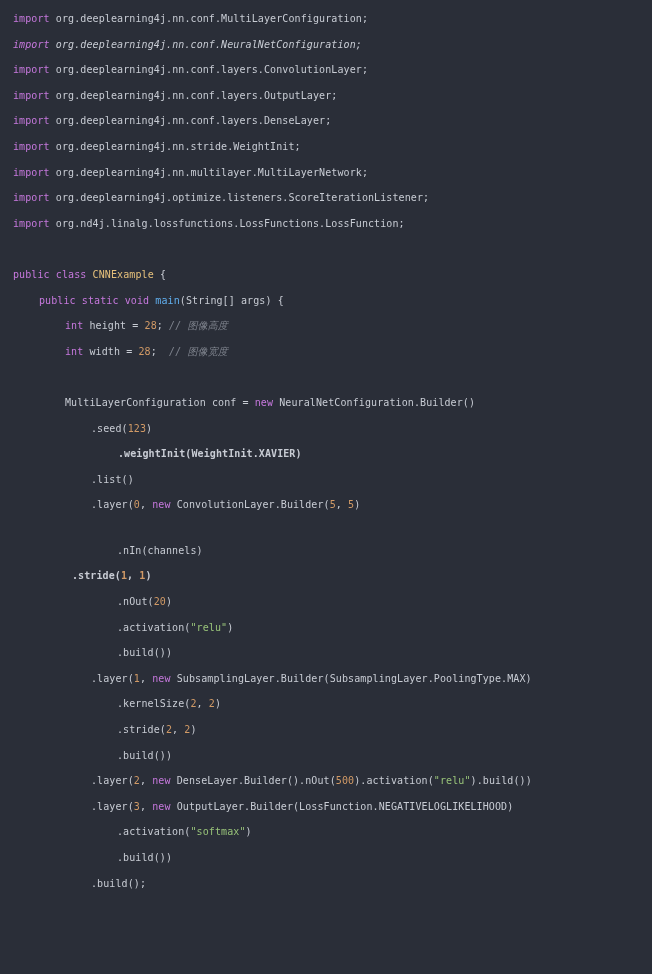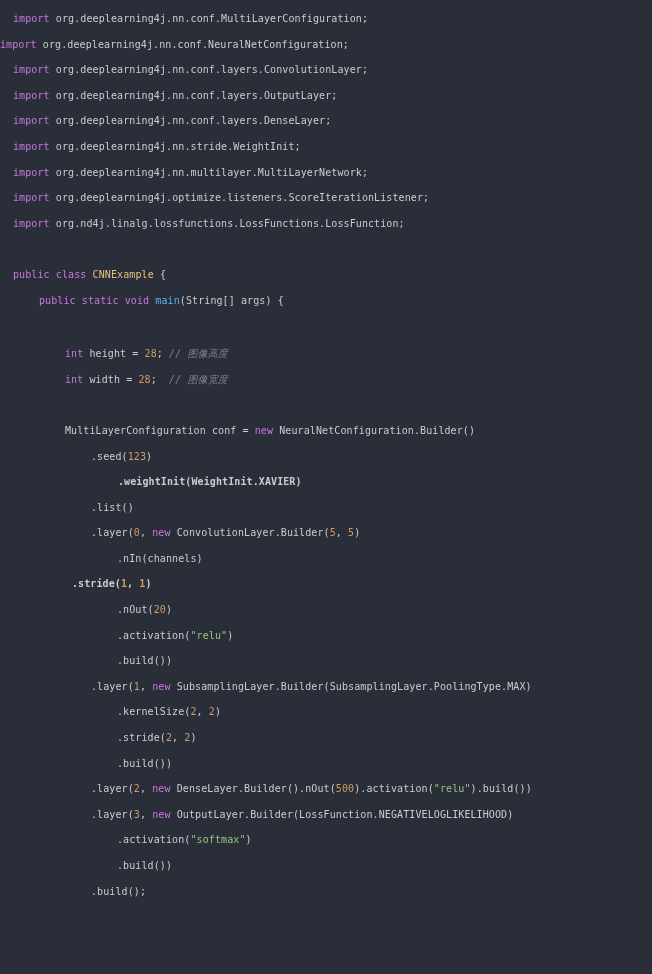--- a/index.html
+++ b/index.html
@@ -38,40 +38,40 @@
     font-style: italic;
     color: #7f848e;
   }
 </style>
 </head>
 <body>
 
 <div id="code-viewer">
   <div id="code-lines">
       <div class="code-line" style="padding-left: 13px;"><span class="tok t-kw">import</span><span class="tok t-plain"> org.deeplearning4j.nn.conf.MultiLayerConfiguration;</span></div>
-      <div class="code-line" style=""><span class="tok t-kw">import</span><span class="tok t-plain"> org.deeplearning4j.nn.conf.NeuralNetConfiguration;</span></div>
+      <div class="code-line" style="padding-left: 13px; font-style: italic;"><span class="tok t-kw">import</span><span class="tok t-plain"> org.deeplearning4j.nn.conf.NeuralNetConfiguration;</span></div>
       <div class="code-line" style="padding-left: 13px;"><span class="tok t-kw">import</span><span class="tok t-plain"> org.deeplearning4j.nn.conf.layers.ConvolutionLayer;</span></div>
       <div class="code-line" style="padding-left: 13px;"><span class="tok t-kw">import</span><span class="tok t-plain"> org.deeplearning4j.nn.conf.layers.OutputLayer;</span></div>
       <div class="code-line" style="padding-left: 13px;"><span class="tok t-kw">import</span><span class="tok t-plain"> org.deeplearning4j.nn.conf.layers.DenseLayer;</span></div>
       <div class="code-line" style="padding-left: 13px;"><span class="tok t-kw">import</span><span class="tok t-plain"> org.deeplearning4j.nn.stride.WeightInit;</span></div>
       <div class="code-line" style="padding-left: 13px;"><span class="tok t-kw">import</span><span class="tok t-plain"> org.deeplearning4j.nn.multilayer.MultiLayerNetwork;</span></div>
       <div class="code-line" style="padding-left: 13px;"><span class="tok t-kw">import</span><span class="tok t-plain"> org.deeplearning4j.optimize.listeners.ScoreIterationListener;</span></div>
       <div class="code-line" style="padding-left: 13px;"><span class="tok t-kw">import</span><span class="tok t-plain"> org.nd4j.linalg.lossfunctions.LossFunctions.LossFunction;</span></div>
       <div class="code-line" style="padding-left: 13px;">&nbsp;</div>
       <div class="code-line" style="padding-left: 13px;"><span class="tok t-kw">public class</span><span class="tok t-plain"> </span><span class="tok t-cls">CNNExample</span><span class="tok t-plain"> {</span></div>
       <div class="code-line" style="padding-left: 39px;"><span class="tok t-kw">public static void</span><span class="tok t-plain"> </span><span class="tok t-fn">main</span><span class="tok t-plain">(String[] args) {</span></div>
-      <div class="code-line" style="padding-left: 65px; margin-top: 28px;"><span class="tok t-kw">int</span><span class="tok t-plain"> height = </span><span class="tok t-num">28</span><span class="tok t-plain">; </span><span class="tok t-cmt">// </span><span class="tok t-cjk">图像高度</span></div>
+      <div class="code-line" style="padding-left: 65px;"><span class="tok t-kw">int</span><span class="tok t-plain"> height = </span><span class="tok t-num">28</span><span class="tok t-plain">; </span><span class="tok t-cmt">// </span><span class="tok t-cjk">图像高度</span></div>
       <div class="code-line" style="padding-left: 65px;"><span class="tok t-kw">int</span><span class="tok t-plain"> width = </span><span class="tok t-num">28</span><span class="tok t-plain">;  </span><span class="tok t-cmt">// </span><span class="tok t-cjk">图像宽度</span></div>
       <div class="code-line" style="padding-left: 13px;">&nbsp;</div>
       <div class="code-line" style="padding-left: 65px;"><span class="tok t-plain">MultiLayerConfiguration conf = </span><span class="tok t-kw">new</span><span class="tok t-plain"> NeuralNetConfiguration.Builder()</span></div>
       <div class="code-line" style="padding-left: 91px;"><span class="tok t-plain">.seed(</span><span class="tok t-num">123</span><span class="tok t-plain">)</span></div>
       <div class="code-line" style="padding-left: 118px; font-weight: bold;"><span class="tok t-plain">.weightInit(WeightInit.XAVIER)</span></div>
       <div class="code-line" style="padding-left: 91px;"><span class="tok t-plain">.list()</span></div>
       <div class="code-line" style="padding-left: 91px;"><span class="tok t-plain">.layer(</span><span class="tok t-num">0</span><span class="tok t-plain">, </span><span class="tok t-kw">new</span><span class="tok t-plain"> ConvolutionLayer.Builder(</span><span class="tok t-num">5</span><span class="tok t-plain">, </span><span class="tok t-num">5</span><span class="tok t-plain">)</span></div>
-      <div class="code-line" style="padding-left: 117px;"><span class="tok t-plain">.nIn(channels)</span></div>
+      <div class="code-line" style="padding-left: 117px; margin-top: 20px;"><span class="tok t-plain">.nIn(channels)</span></div>
       <div class="code-line" style="padding-left: 72px; font-weight: bold;"><span class="tok t-plain">.stride(</span><span class="tok t-num">1</span><span class="tok t-plain">, </span><span class="tok t-num">1</span><span class="tok t-plain">)</span></div>
       <div class="code-line" style="padding-left: 117px;"><span class="tok t-plain">.nOut(</span><span class="tok t-num">20</span><span class="tok t-plain">)</span></div>
       <div class="code-line" style="padding-left: 117px;"><span class="tok t-plain">.activation(</span><span class="tok t-str">"relu"</span><span class="tok t-plain">)</span></div>
       <div class="code-line" style="padding-left: 117px;"><span class="tok t-plain">.build())</span></div>
       <div class="code-line" style="padding-left: 91px;"><span class="tok t-plain">.layer(</span><span class="tok t-num">1</span><span class="tok t-plain">, </span><span class="tok t-kw">new</span><span class="tok t-plain"> SubsamplingLayer.Builder(SubsamplingLayer.PoolingType.MAX)</span></div>
       <div class="code-line" style="padding-left: 117px;"><span class="tok t-plain">.kernelSize(</span><span class="tok t-num">2</span><span class="tok t-plain">, </span><span class="tok t-num">2</span><span class="tok t-plain">)</span></div>
       <div class="code-line" style="padding-left: 117px;"><span class="tok t-plain">.stride(</span><span class="tok t-num">2</span><span class="tok t-plain">, </span><span class="tok t-num">2</span><span class="tok t-plain">)</span></div>
       <div class="code-line" style="padding-left: 117px;"><span class="tok t-plain">.build())</span></div>
       <div class="code-line" style="padding-left: 91px;"><span class="tok t-plain">.layer(</span><span class="tok t-num">2</span><span class="tok t-plain">, </span><span class="tok t-kw">new</span><span class="tok t-plain"> DenseLayer.Builder().nOut(</span><span class="tok t-num">500</span><span class="tok t-plain">).activation(</span><span class="tok t-str">"relu"</span><span class="tok t-plain">).build())</span></div>
       <div class="code-line" style="padding-left: 91px;"><span class="tok t-plain">.layer(</span><span class="tok t-num">3</span><span class="tok t-plain">, </span><span class="tok t-kw">new</span><span class="tok t-plain"> OutputLayer.Builder(LossFunction.NEGATIVELOGLIKELIHOOD)</span></div>

